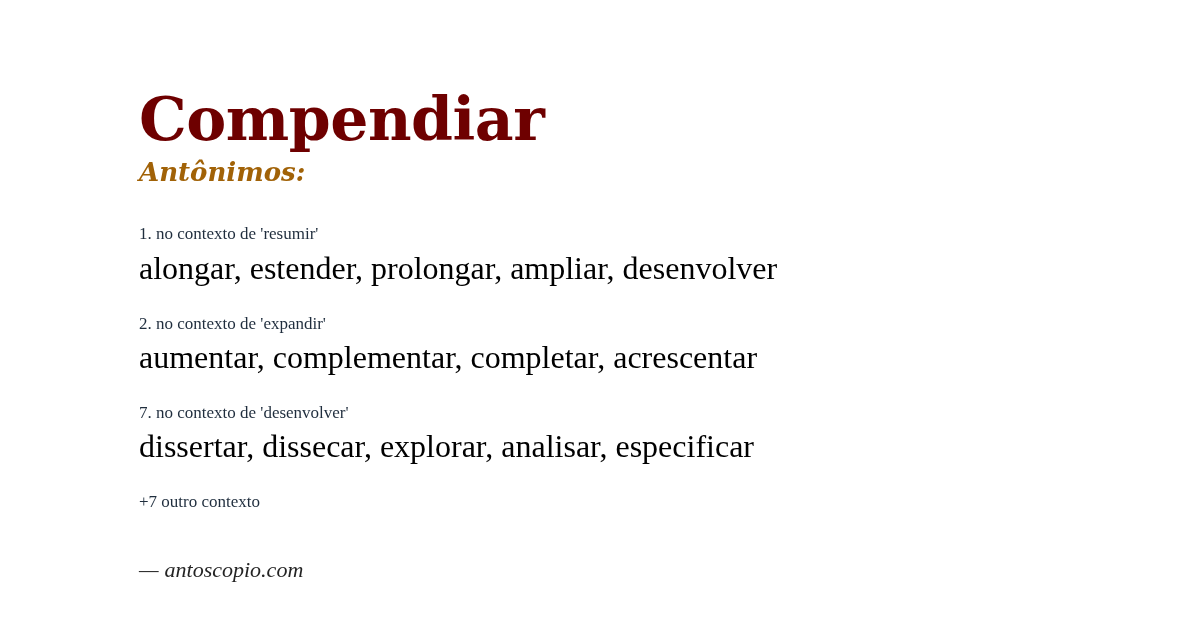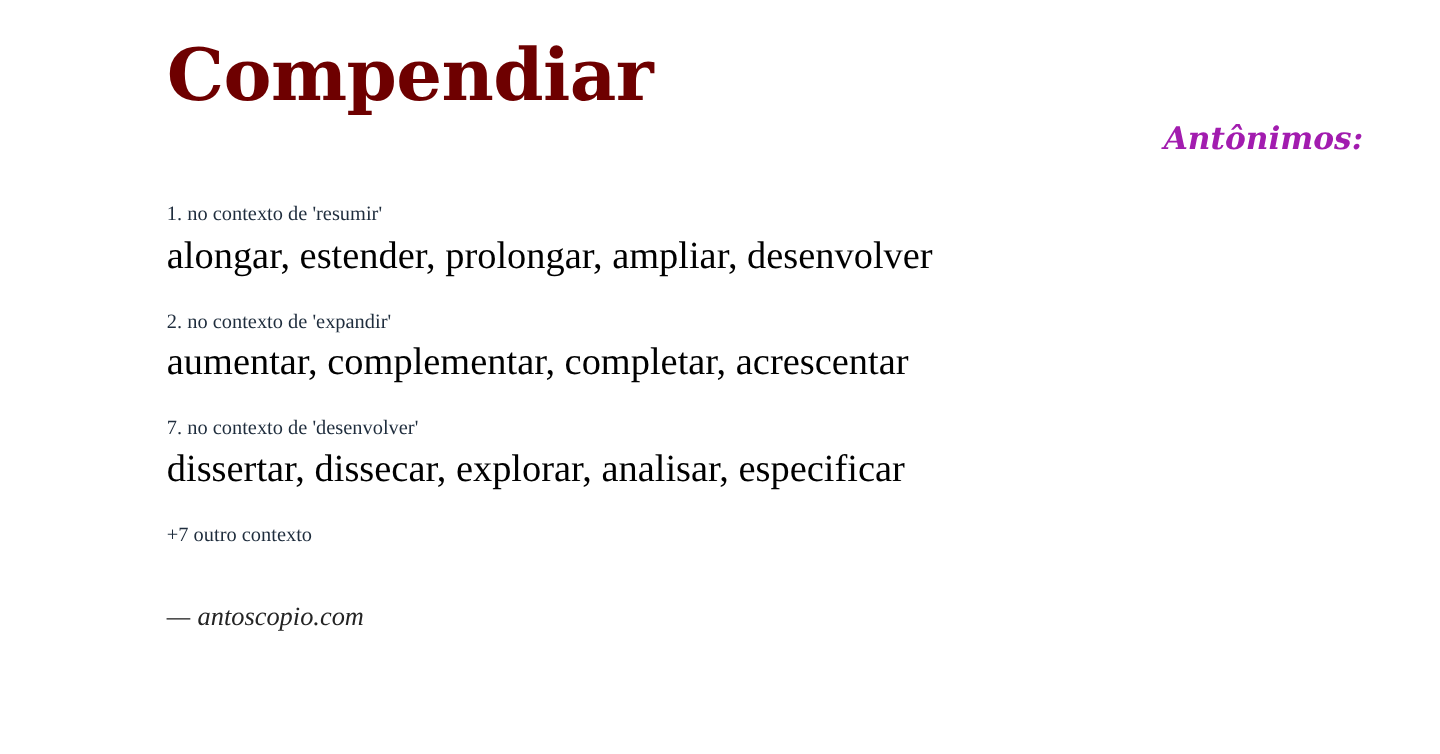--- a/index.html
+++ b/index.html
@@ -19,44 +19,43 @@
     position: relative;
     width: 1200px;
     height: 628px;
     box-sizing: border-box;
     padding: 0 64px 0 139px;
     background: #ffffff;
   }
 
   
   .header {
-    padding-top: 32px;
+    padding-top: 88px;
   }
 
   .word-title {
     font-family: "DejaVu Serif", "Liberation Serif", serif;
     font-size: 60px;
     line-height: 1.06;
     font-weight: 700;
     color: #6e0000;
     letter-spacing: -0.5px;
     margin: 0;
     white-space: nowrap;
   }
 
   .section-label {
     font-family: "DejaVu Serif", "Liberation Serif", serif;
     font-size: 26px;
     line-height: 1.1;
     font-weight: 700;
     font-style: italic;
-    color: #a21caf;
+    color: #a16207;
     margin: 6px 0 0 0;
     white-space: nowrap;
-    text-align: right;
   }
 
   
   .senses {
     margin-top: 38px;
   }
 
   .sense {
     margin-bottom: 26px;
   }

